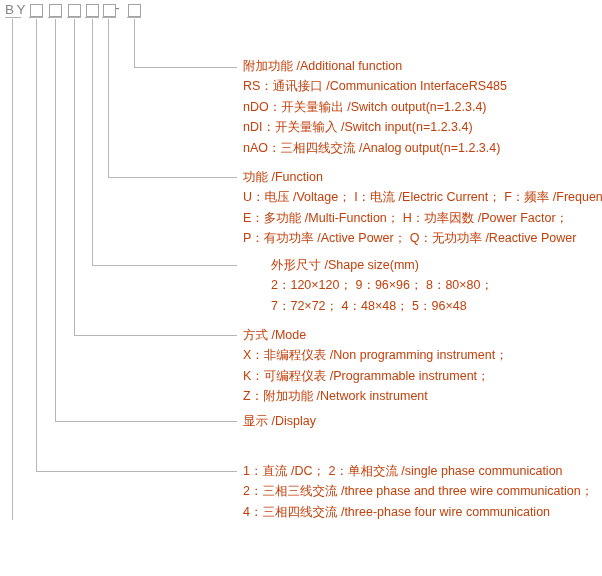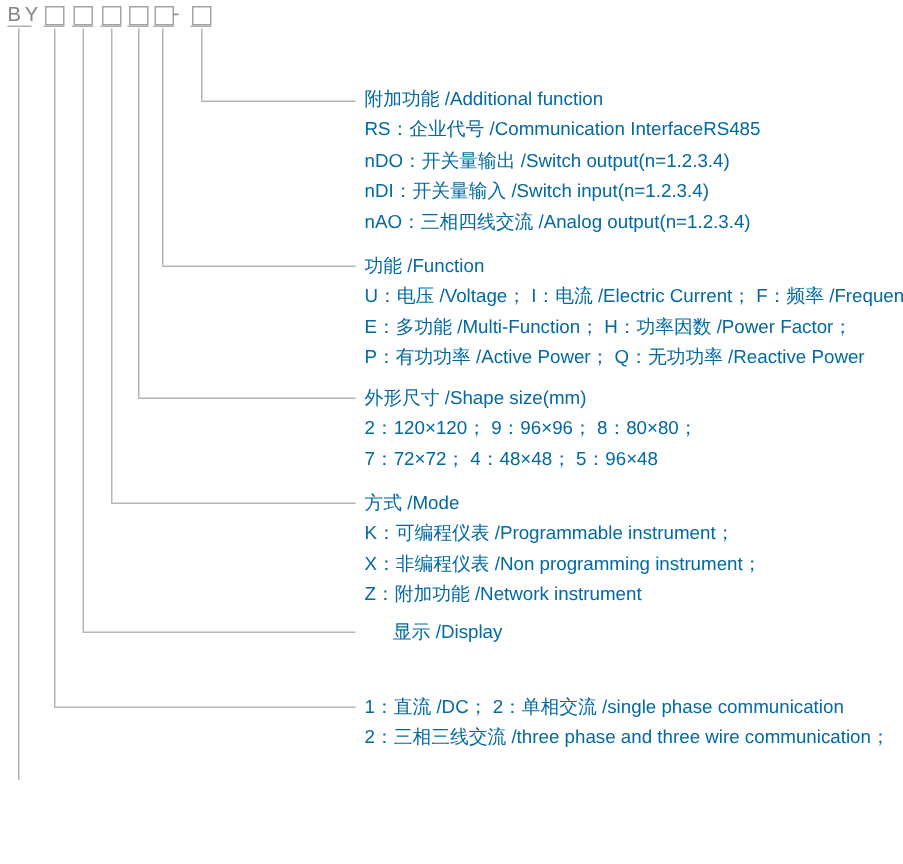--- a/index.html
+++ b/index.html
@@ -24,21 +24,21 @@
   }
   .code-dash{
     position:absolute;left:115px;top:0px;
     font-size:14px;color:#8a8a8a;
   }
   .vline{position:absolute;width:1px;background:#b5b5b5;}
   .hline{position:absolute;height:1px;background:#b5b5b5;}
   .section{
     position:absolute;left:243px;
     font-size:12.5px;line-height:20.4px;
-    color:#0369a1;white-space:nowrap;
+    color:#c2410c;white-space:nowrap;
   }
   .sec-title{font-weight:400;}
   .sec-item{font-weight:400;}
 </style>
 </head>
 <body>
 
 <div class="canvas">
 
   <span class="code-prefix">BY</span>
@@ -75,52 +75,53 @@
   <div class="hline" style="left:134px;top:67px;width:103px;"></div>
   <div class="hline" style="left:108px;top:177px;width:129px;"></div>
   <div class="hline" style="left:92px;top:265px;width:145px;"></div>
   <div class="hline" style="left:74px;top:335px;width:163px;"></div>
   <div class="hline" style="left:55px;top:421px;width:182px;"></div>
   <div class="hline" style="left:36px;top:471px;width:201px;"></div>
   <div class="hline" style="left:12px;top:558px;width:225px;"></div>
 
   <div class="section" style="top:56px;">
     <div class="sec-title">附加功能 /Additional function</div>
-    <div class="sec-item">RS：企业代号 /Communication InterfaceRS485</div>
+    <div class="sec-item">RS：通讯接口 /Communication InterfaceRS485</div>
     <div class="sec-item">nDO：开关量输出 /Switch output(n=1.2.3.4)</div>
     <div class="sec-item">nDI：开关量输入 /Switch input(n=1.2.3.4)</div>
     <div class="sec-item">nAO：三相四线交流 /Analog output(n=1.2.3.4)</div>
   </div>
 
   <div class="section" style="top:167px;">
     <div class="sec-title">功能 /Function</div>
     <div class="sec-item">U：电压 /Voltage； I：电流 /Electric Current； F：频率 /Frequency；</div>
     <div class="sec-item">E：多功能 /Multi-Function； H：功率因数 /Power Factor；</div>
     <div class="sec-item">P：有功功率 /Active Power； Q：无功功率 /Reactive Power</div>
   </div>
 
-  <div class="section" style="top:255px;">
+  <div class="section" style="top:255px;margin-left:28px;">
     <div class="sec-title">外形尺寸 /Shape size(mm)</div>
     <div class="sec-item">2：120×120； 9：96×96； 8：80×80；</div>
     <div class="sec-item">7：72×72； 4：48×48； 5：96×48</div>
   </div>
 
   <div class="section" style="top:325px;">
     <div class="sec-title">方式 /Mode</div>
+    <div class="sec-item">X：非编程仪表 /Non programming instrument；</div>
     <div class="sec-item">K：可编程仪表 /Programmable instrument；</div>
-    <div class="sec-item">X：非编程仪表 /Non programming instrument；</div>
     <div class="sec-item">Z：附加功能 /Network instrument</div>
   </div>
 
-  <div class="section" style="top:411px;margin-left:19px;">
+  <div class="section" style="top:411px;">
     <div class="sec-title">显示 /Display</div>
   </div>
 
   <div class="section" style="top:461px;">
     <div class="sec-item">1：直流 /DC； 2：单相交流 /single phase communication</div>
     <div class="sec-item">2：三相三线交流 /three phase and three wire communication；</div>
+    <div class="sec-item">4：三相四线交流 /three-phase four wire communication</div>
   </div>
 
   <div class="section" style="top:548px;">
     <div class="sec-title">企业代号 /Additional Code</div>
   </div>
 
 </div>
 
 </body></html>

